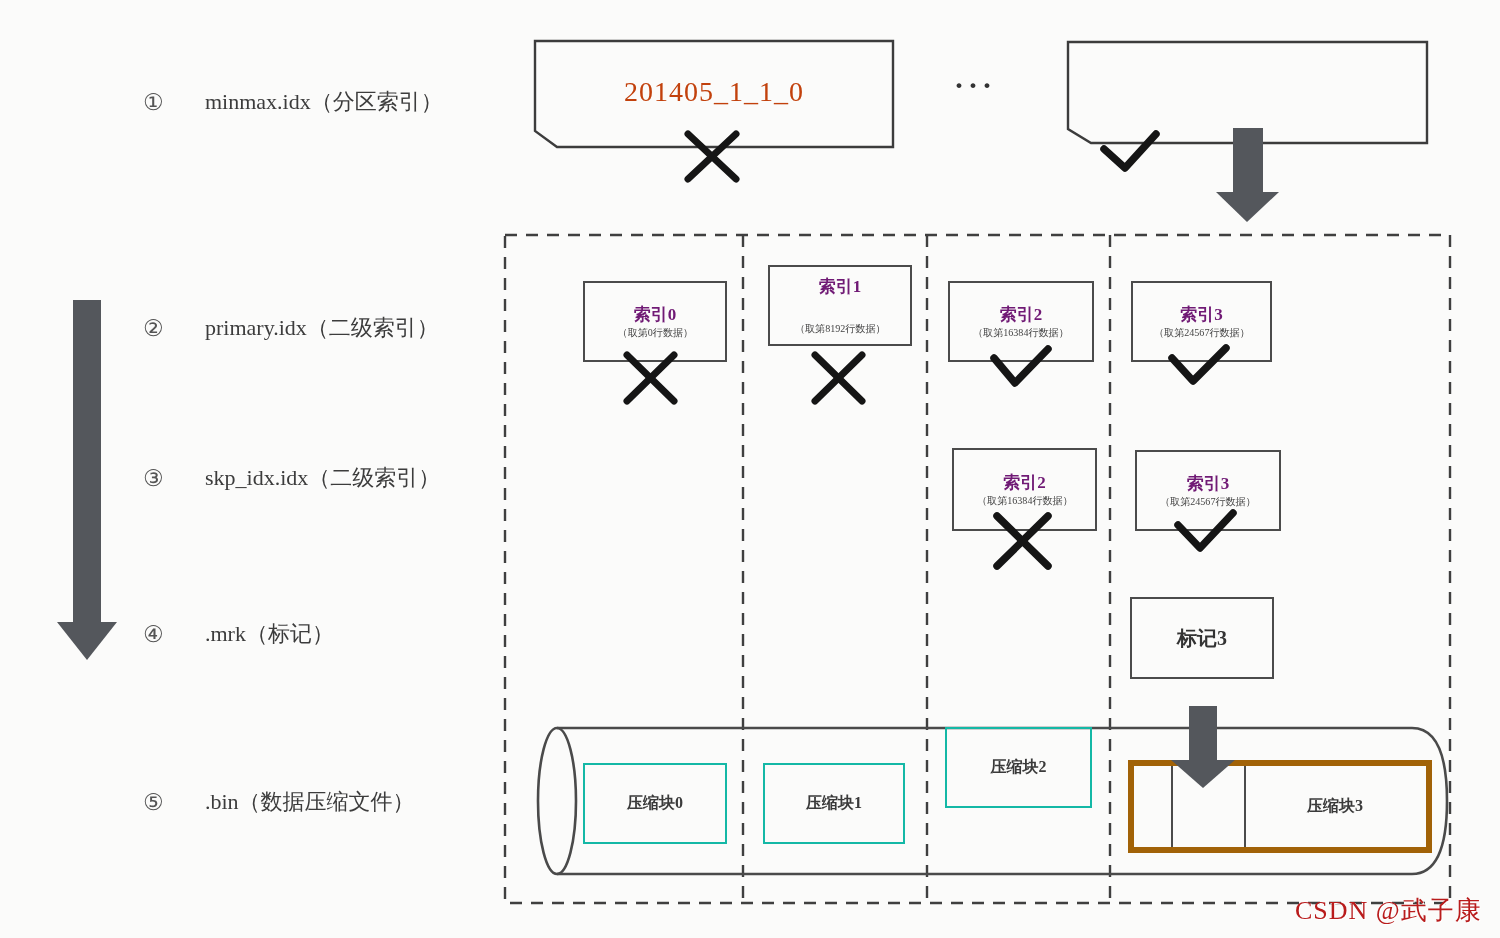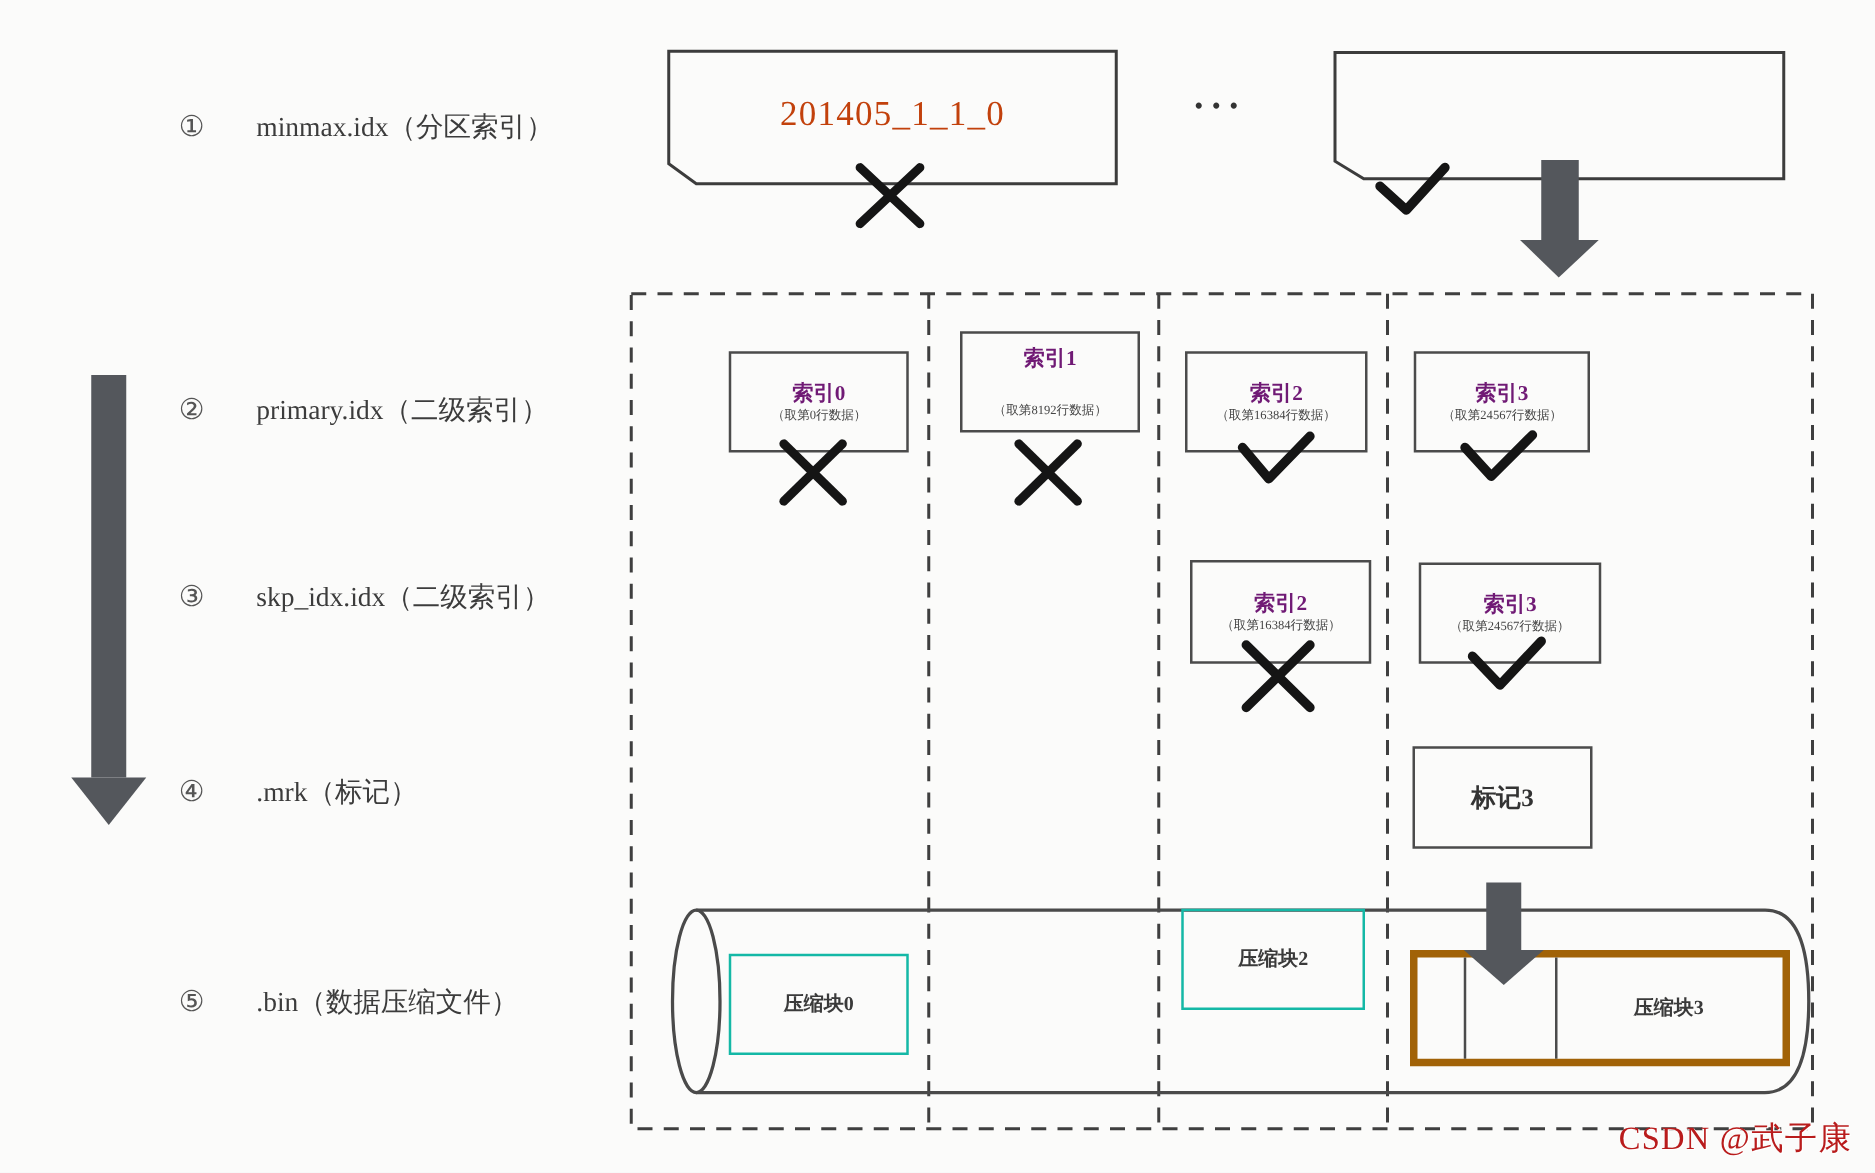--- a/index.html
+++ b/index.html
@@ -98,20 +98,21 @@
     <div class="idx-sub">（取第16384行数据）</div>
   </div>
   <div class="abs idx-box" style="left:1135px;top:450px;width:142px;height:77px;">
     <div class="idx-title">索引3</div>
     <div class="idx-sub">（取第24567行数据）</div>
   </div>
 
   <div class="abs mark-box" style="left:1130px;top:597px;width:140px;height:78px;">标记3</div>
 
   <div class="abs blk-box" style="left:583px;top:763px;width:140px;height:77px;">压缩块0</div>
+  <div class="abs blk-box" style="left:763px;top:763px;width:138px;height:77px;">压缩块1</div>
   <div class="abs blk-box" style="left:945px;top:727px;width:143px;height:77px;">压缩块2</div>
   <div class="abs composite" style="left:1128px;top:760px;width:292px;height:81px;">
     <div class="comp-div" style="left:37px;"></div>
     <div class="comp-div" style="left:110px;"></div>
     <div class="comp-label" style="left:110px;right:0;">压缩块3</div>
   </div>
 
   <div class="abs watermark" style="left:1295px;top:893px;">CSDN @武子康</div>
 
   <svg class="layer" width="1500" height="938" viewBox="0 0 1500 938">

